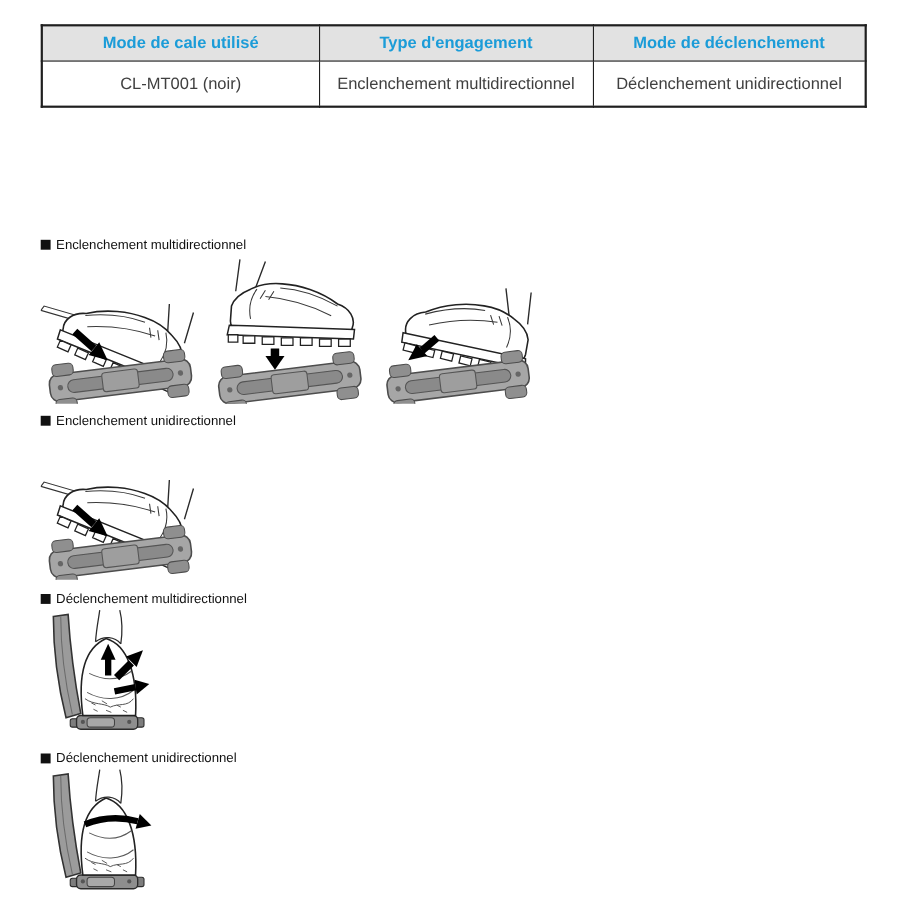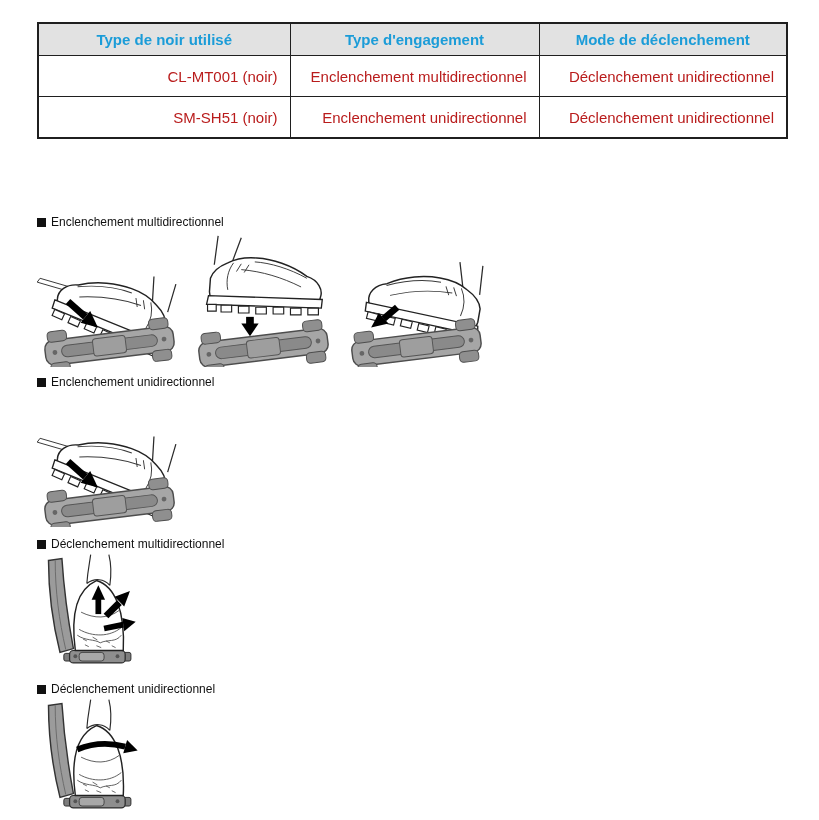--- a/index.html
+++ b/index.html
@@ -9,22 +9,22 @@
   }
   
   .tbl-wrap{position:absolute;left:37px;top:22px;width:749px;}
   table.cleat{border-collapse:collapse;width:100%;table-layout:fixed;border:2px solid #1f1f1f;}
   table.cleat th, table.cleat td{border:1px solid #1f1f1f;}
   table.cleat th{
     background:#e2e2e2;color:#1b9cd8;font-weight:bold;font-size:15px;
     text-align:center;height:31px;padding:0 4px;
   }
   table.cleat td{
-    background:#ffffff;font-size:15px;color:#b91c1c;
-    height:40px;padding:0 12px;text-align:right;vertical-align:middle;
+    background:#ffffff;font-size:15px;color:#404040;
+    height:40px;padding:0 12px;text-align:center;vertical-align:middle;
   }
   
   .sec{position:absolute;left:37px;}
   .sec-label{display:flex;align-items:center;gap:5px;font-size:12px;color:#111;line-height:13px;}
   .sq{display:inline-block;width:9px;height:9px;background:#111;flex:0 0 auto;}
   .figs{display:flex;gap:8px;margin-top:3px;align-items:flex-start;}
   svg{display:block;}
 </style>
 </head>
 <body>
@@ -76,36 +76,31 @@
 
   <div class="tbl-wrap">
     <table class="cleat">
       <colgroup>
           <col style="width:252px">
           <col style="width:249px">
           <col style="width:248px">
         </colgroup>
       <thead>
         <tr>
-          <th>Type de noir utilisé</th>
+          <th>Mode de cale utilisé</th>
           <th>Type d'engagement</th>
           <th>Mode de déclenchement</th>
         </tr>
       </thead>
       <tbody>
         <tr>
           <td>CL-MT001 (noir)</td>
           <td>Enclenchement multidirectionnel</td>
           <td>Déclenchement unidirectionnel</td>
         </tr>
-        <tr>
-          <td>SM-SH51 (noir)</td>
-          <td>Enclenchement unidirectionnel</td>
-          <td>Déclenchement unidirectionnel</td>
-        </tr>
       </tbody>
     </table>
   </div>
 
   <div class="sec" style="top:216px">
     <div class="sec-label">
       <span class="sq"></span>
       <span>Enclenchement multidirectionnel</span>
     </div>
     <div class="figs">

